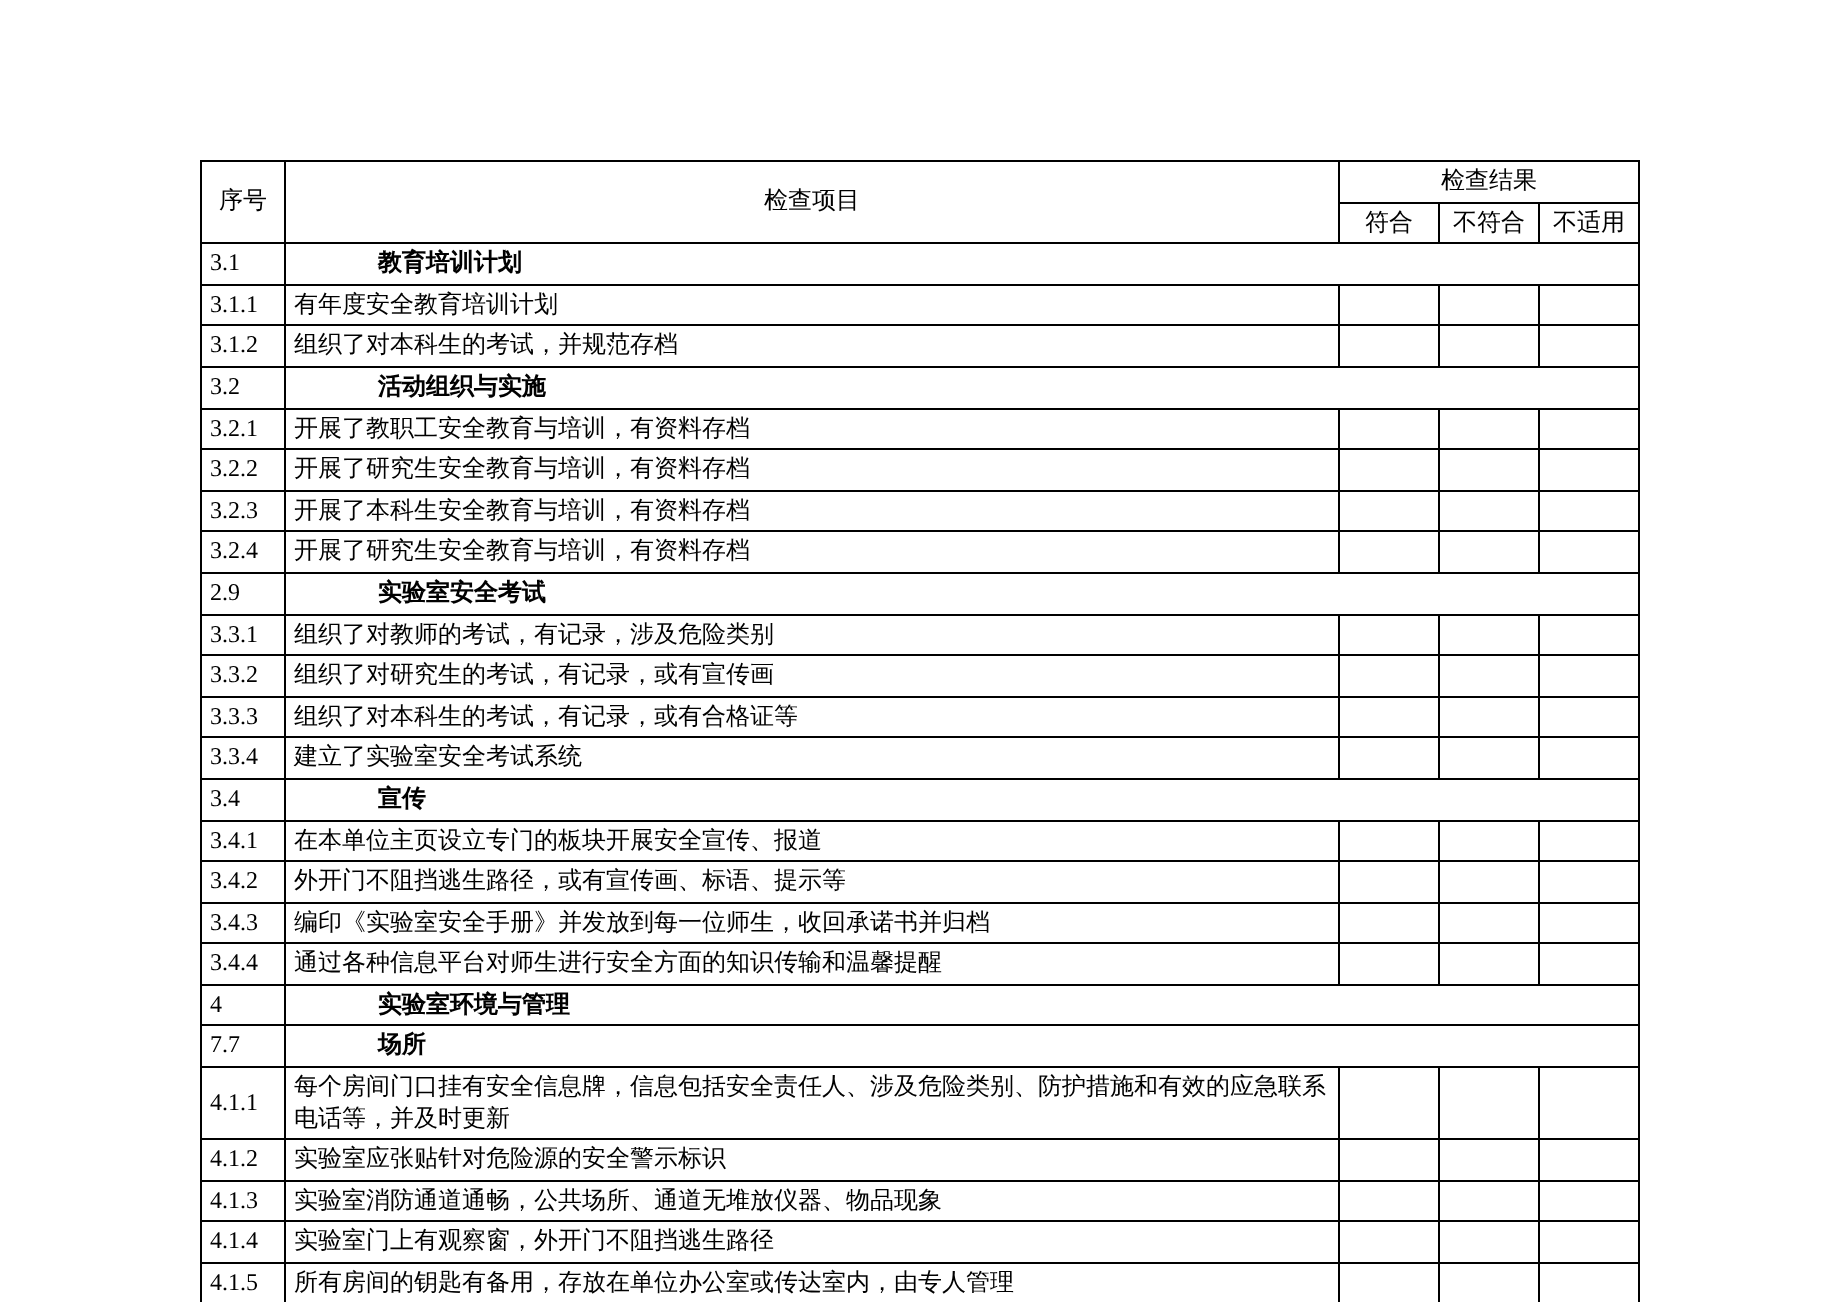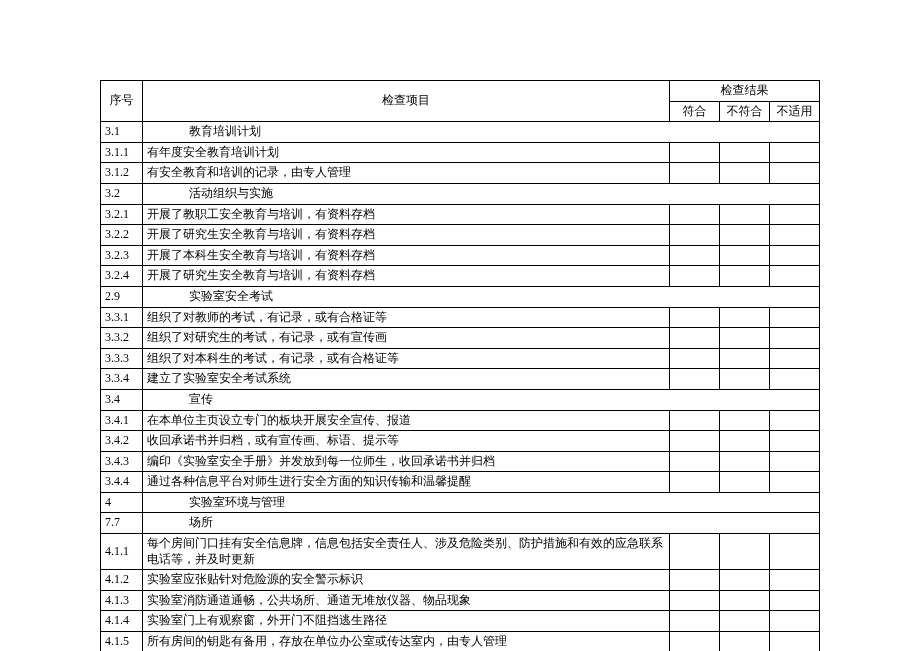--- a/index.html
+++ b/index.html
@@ -33,21 +33,21 @@
     }
     .col-result {
       width: 50px;
       text-align: center;
     }
     .header-cell {
       text-align: center;
       font-weight: normal;
     }
     .section-title {
-      font-weight: normal;
+      font-weight: bold;
       padding-left: 46px;
     }
     .num-cell {
       font-weight: normal;
     }
   </style>
 </head>
 <body>
 
 <table>
@@ -77,21 +77,21 @@
       </tr>
       <tr>
         <td class="num-cell">3.1.1</td>
         <td>有年度安全教育培训计划</td>
         <td></td>
         <td></td>
         <td></td>
       </tr>
       <tr>
         <td class="num-cell">3.1.2</td>
-        <td>有安全教育和培训的记录，由专人管理</td>
+        <td>组织了对本科生的考试，并规范存档</td>
         <td></td>
         <td></td>
         <td></td>
       </tr>
       <tr>
         <td class="num-cell">3.2</td>
         <td class="section-title" colspan="4">活动组织与实施</td>
       </tr>
       <tr>
         <td class="num-cell">3.2.1</td>
@@ -120,21 +120,21 @@
         <td></td>
         <td></td>
         <td></td>
       </tr>
       <tr>
         <td class="num-cell">2.9</td>
         <td class="section-title" colspan="4">实验室安全考试</td>
       </tr>
       <tr>
         <td class="num-cell">3.3.1</td>
-        <td>组织了对教师的考试，有记录，或有合格证等</td>
+        <td>组织了对教师的考试，有记录，涉及危险类别</td>
         <td></td>
         <td></td>
         <td></td>
       </tr>
       <tr>
         <td class="num-cell">3.3.2</td>
         <td>组织了对研究生的考试，有记录，或有宣传画</td>
         <td></td>
         <td></td>
         <td></td>
@@ -159,21 +159,21 @@
       </tr>
       <tr>
         <td class="num-cell">3.4.1</td>
         <td>在本单位主页设立专门的板块开展安全宣传、报道</td>
         <td></td>
         <td></td>
         <td></td>
       </tr>
       <tr>
         <td class="num-cell">3.4.2</td>
-        <td>收回承诺书并归档，或有宣传画、标语、提示等</td>
+        <td>外开门不阻挡逃生路径，或有宣传画、标语、提示等</td>
         <td></td>
         <td></td>
         <td></td>
       </tr>
       <tr>
         <td class="num-cell">3.4.3</td>
         <td>编印《实验室安全手册》并发放到每一位师生，收回承诺书并归档</td>
         <td></td>
         <td></td>
         <td></td>

